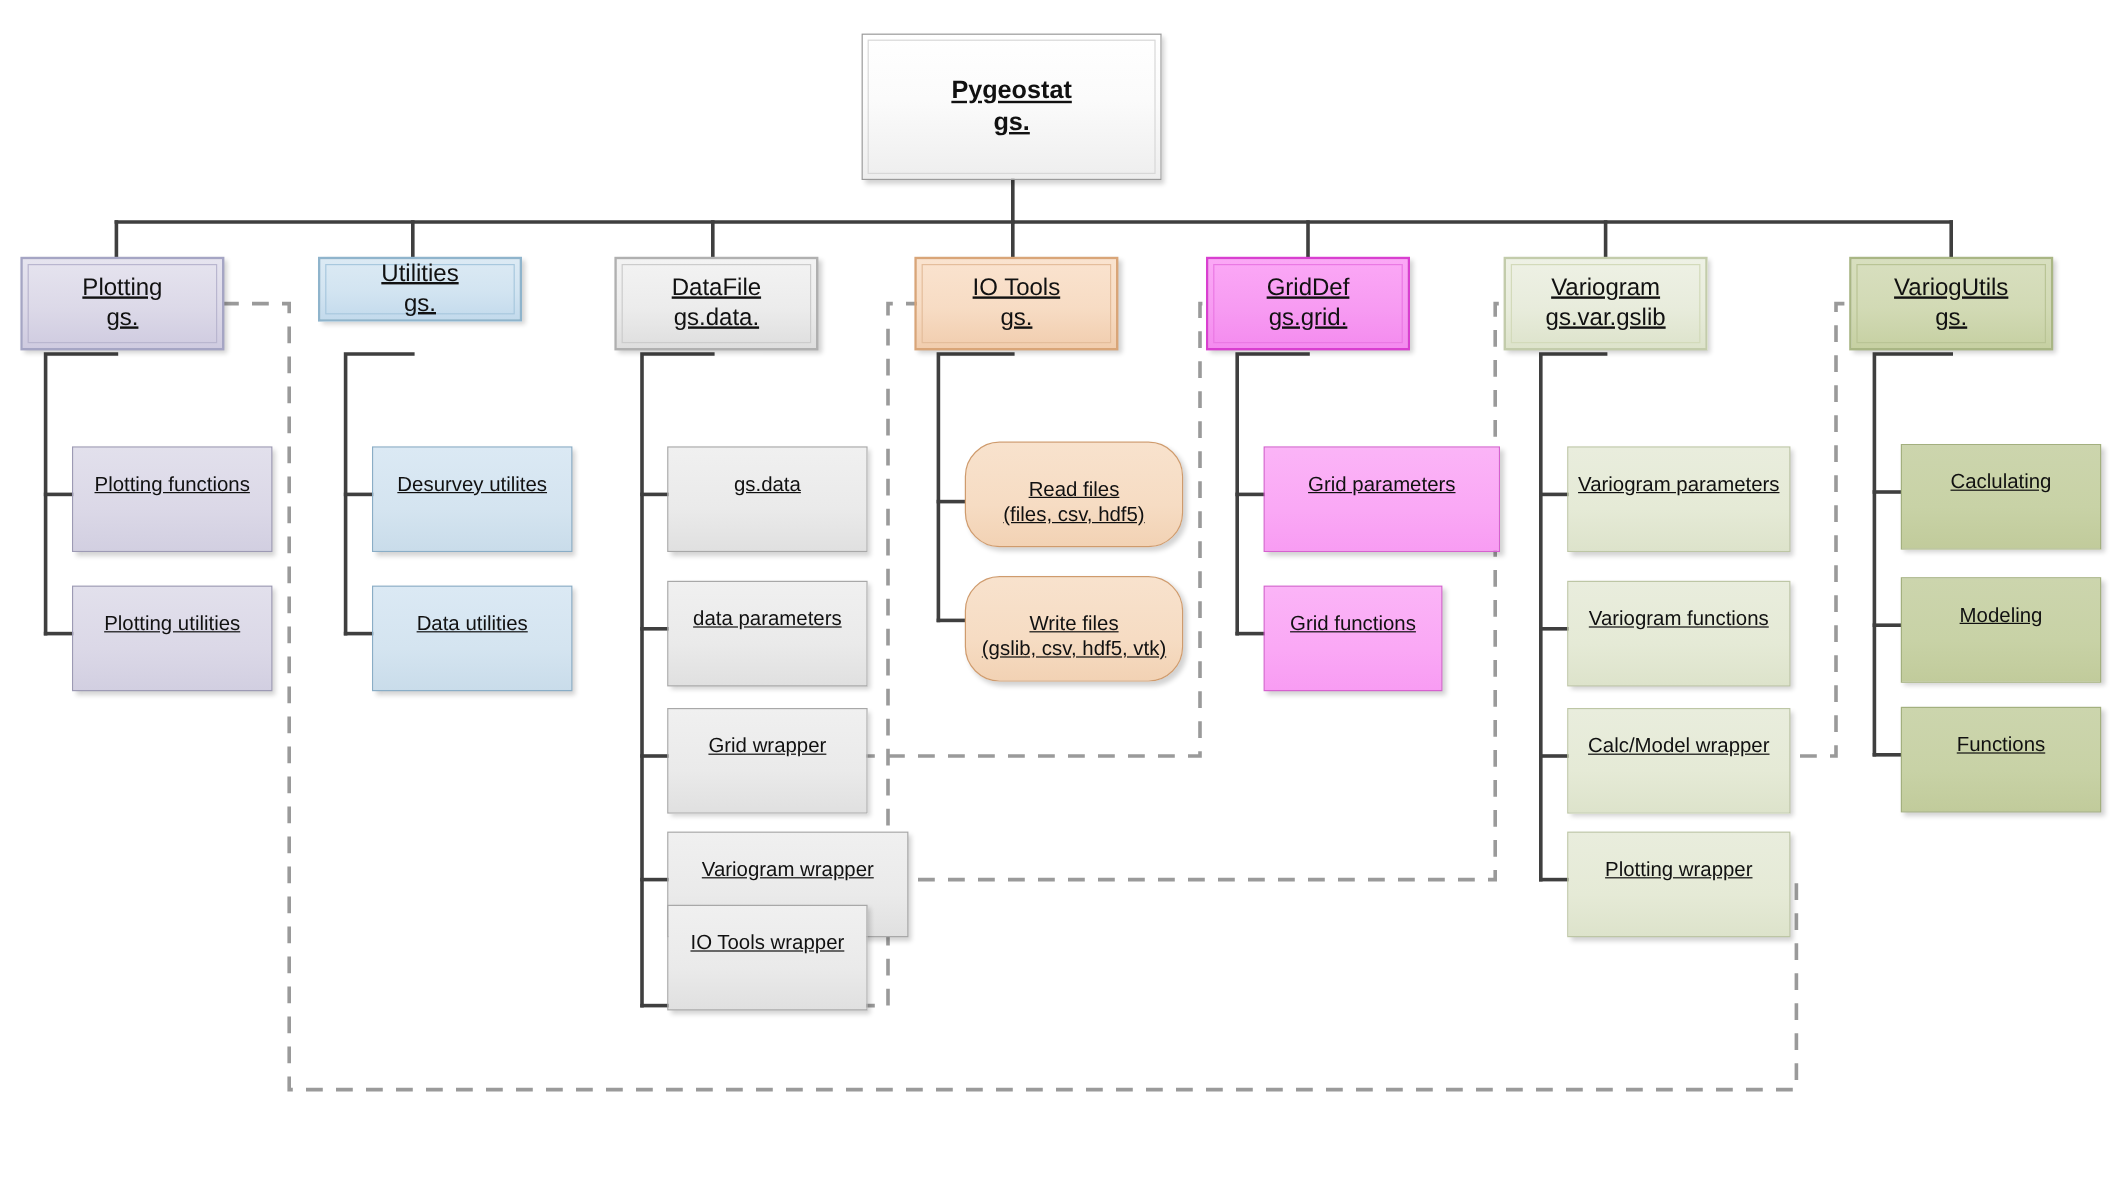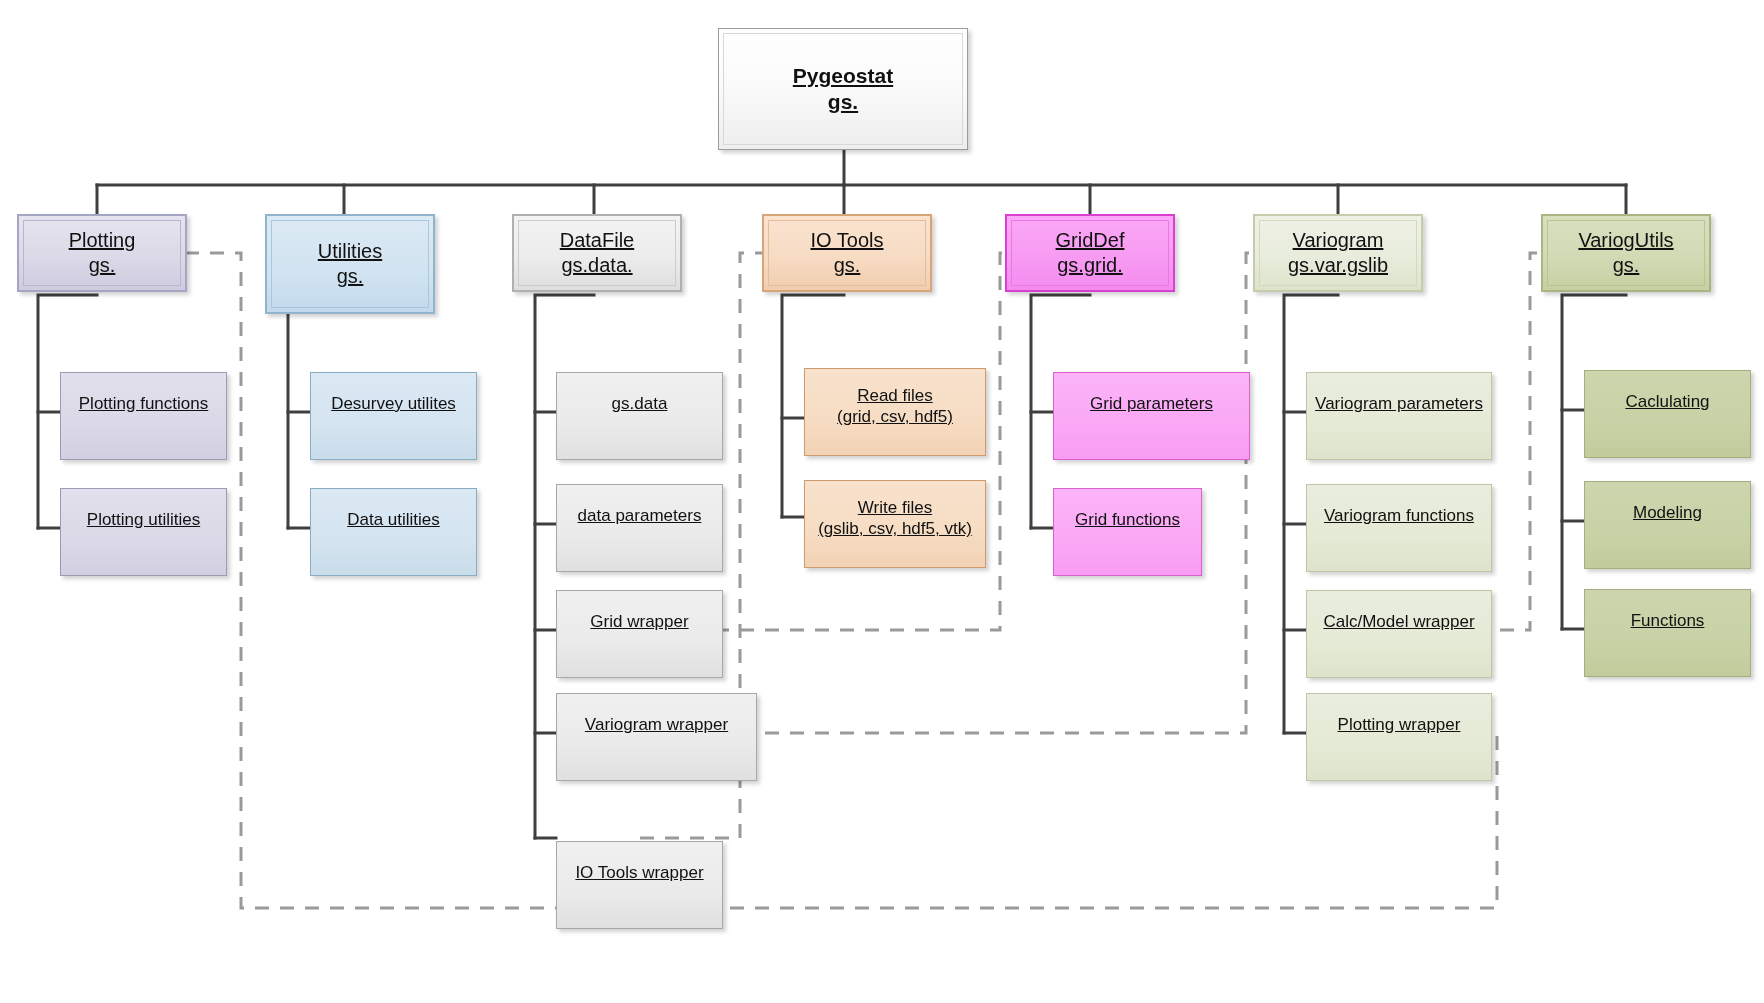--- a/index.html
+++ b/index.html
@@ -42,21 +42,21 @@
   
   .leaf{font-size:17px;border:1px solid #9b9b9b;align-items:flex-start;padding-top:20px;}
   .leaf .lbl{width:100%;}
   .l-plot{border-color:#9d9ab4;background:linear-gradient(180deg,#e2e0ec 0%,#dbd8e7 60%,#d2cfe1 100%);justify-content:flex-end;}
   .l-util{border-color:#8aadc6;background:linear-gradient(180deg,#dbe9f4 0%,#d4e4f0 60%,#c9dcea 100%);justify-content:center;}
   .l-data{border-color:#a8a8a8;background:linear-gradient(180deg,#f0f0f0 0%,#eaeaea 60%,#e0e0e0 100%);}
   .l-io{border-color:#cf9b6d;background:linear-gradient(180deg,#f8e2cd 0%,#f6dcc3 60%,#f2d2b4 100%);}
   .l-grid{border-color:#d661cf;background:linear-gradient(180deg,#fbb4f7 0%,#faa8f5 60%,#f89cf3 100%);}
   .l-vario{border-color:#bdc6a5;background:linear-gradient(180deg,#e9eddd 0%,#e5ead6 60%,#dde3cb 100%);}
   .l-vutil{border-color:#a3b07e;background:linear-gradient(180deg,#ccd5ad 0%,#c8d2a6 60%,#c1cb9b 100%);}
-  .leaf.two{padding-top:16px;}
+  .leaf.two{padding-top:28px;border-radius:29px;}
 </style>
 </head>
 <body>
 
 <div id="canvas">
 
   <svg class="lines" viewBox="0 0 1764 1003" xmlns="http://www.w3.org/2000/svg">
 
     <g stroke="#3f3f3f" stroke-width="3" fill="none" stroke-linecap="square">
 
@@ -130,21 +130,21 @@
   </div>
 
   <div class="node cat c-plot" style="left:17px;top:214px;width:170px;height:78px;">
     <span class="inner"></span>
     <span class="lbl">
       <span>Plotting</span><br>
       <span>gs.</span>
     </span>
   </div>
 
-  <div class="node cat c-util" style="left:265px;top:214px;width:170px;height:100px;">
+  <div class="node cat c-util" style="left:265px;top:214px;width:170px;height:54px;">
     <span class="inner"></span>
     <span class="lbl">
       <span>Utilities</span><br>
       <span>gs.</span>
     </span>
   </div>
 
   <div class="node cat c-data" style="left:512px;top:214px;width:170px;height:78px;">
     <span class="inner"></span>
     <span class="lbl">
@@ -204,28 +204,28 @@
   </div>
   <div class="node leaf l-data" style="left:556px;top:484px;width:167px;height:88px;">
     <span class="lbl">data parameters</span>
   </div>
   <div class="node leaf l-data" style="left:556px;top:590px;width:167px;height:88px;">
     <span class="lbl">Grid wrapper</span>
   </div>
   <div class="node leaf l-data" style="left:556px;top:693px;width:201px;height:88px;">
     <span class="lbl">Variogram wrapper</span>
   </div>
-  <div class="node leaf l-data" style="left:556px;top:841px;width:167px;height:88px;">
+  <div class="node leaf l-data" style="left:556px;top:754px;width:167px;height:88px;">
     <span class="lbl">IO Tools wrapper</span>
   </div>
 
   <div class="node leaf two l-io" style="left:804px;top:368px;width:182px;height:88px;">
     <span class="lbl">
       <span>Read files</span><br>
-      <span>(grid, csv, hdf5)</span>
+      <span>(files, csv, hdf5)</span>
     </span>
   </div>
   <div class="node leaf two l-io" style="left:804px;top:480px;width:182px;height:88px;">
     <span class="lbl">
       <span>Write files</span><br>
       <span>(gslib, csv, hdf5, vtk)</span>
     </span>
   </div>
 
   <div class="node leaf l-grid" style="left:1053px;top:372px;width:197px;height:88px;">

